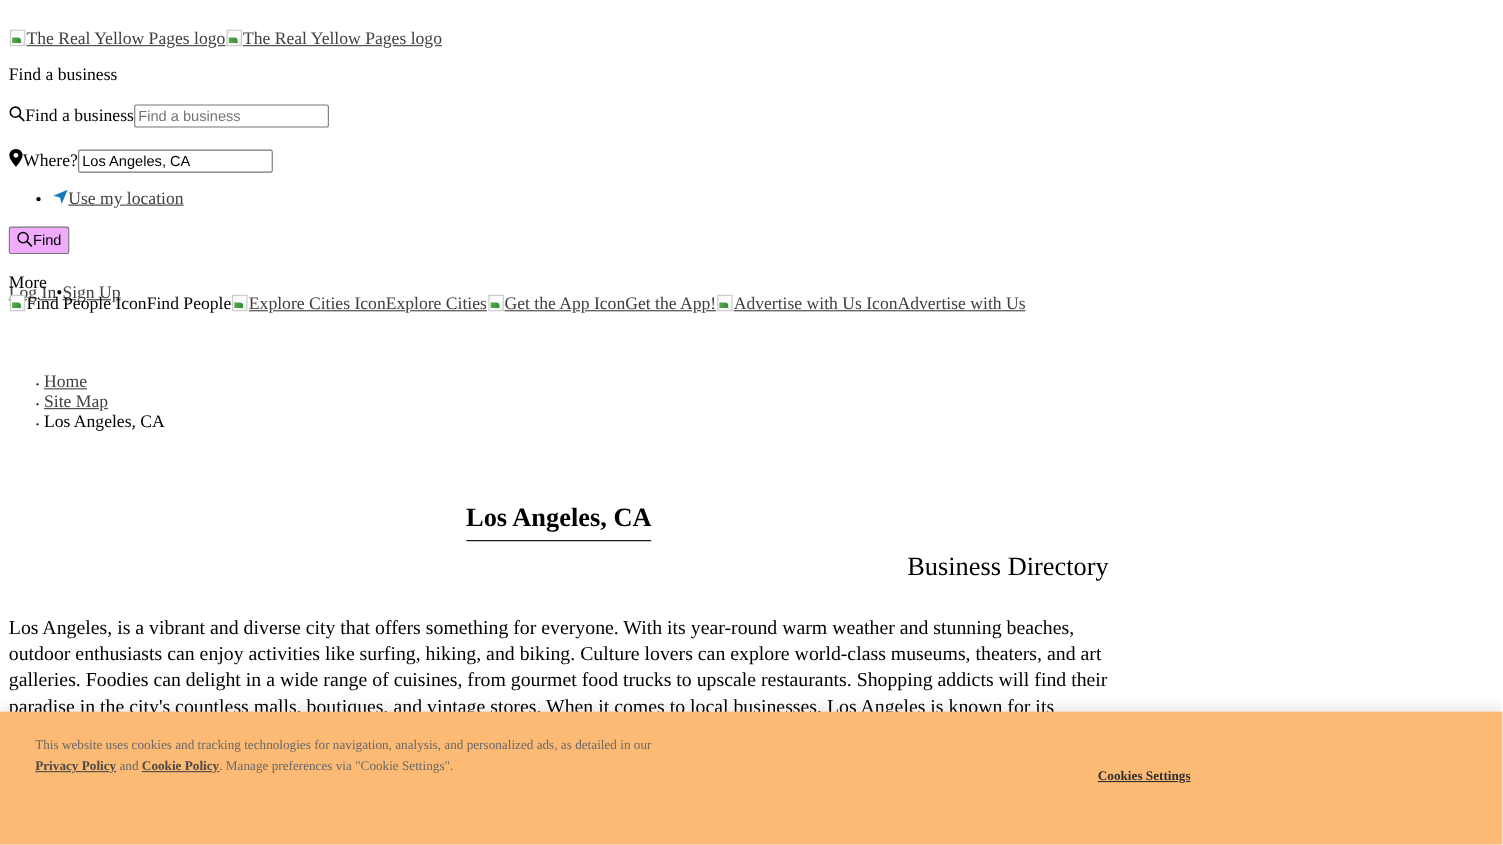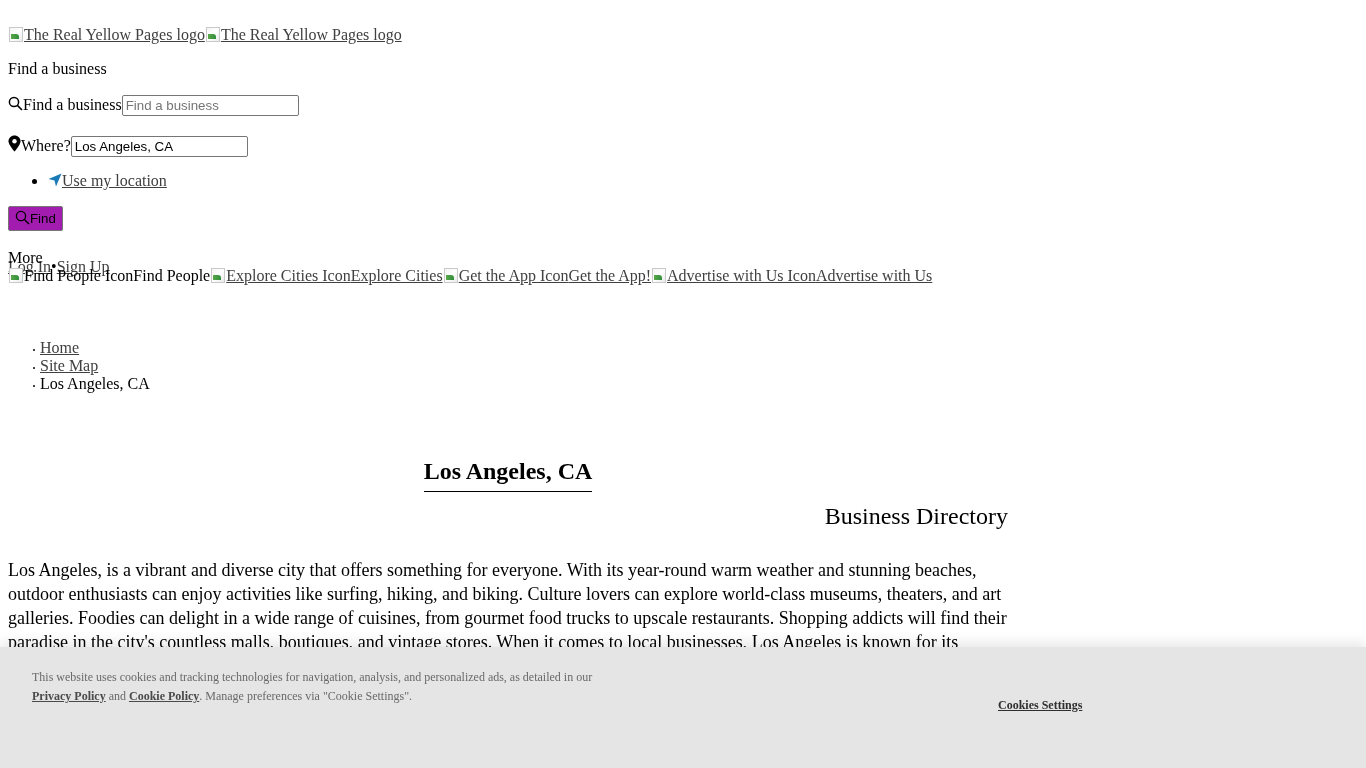--- a/index.html
+++ b/index.html
@@ -27,36 +27,36 @@
     input.txt {
       font-family: "Liberation Sans", "DejaVu Sans", sans-serif; font-size: 13.3px;
       border: 1px solid #767676; border-radius: 2px; padding: 1px 3px; height: 17px;
       vertical-align: baseline; box-sizing: content-box; color: #000;
     }
     input.txt::placeholder { color: #757575; }
     .icon-svg { display: inline-block; vertical-align: -1px; }
     ul.loc { list-style: disc; margin: 0; padding-left: 40px; }
     .find-btn {
       font-family: "Liberation Sans", "DejaVu Sans", sans-serif; font-size: 13.3px;
-      background: #a21caf; border: 1px solid #767676; border-radius: 2px;
+      background: #f0abfc; border: 1px solid #767676; border-radius: 2px;
       padding: 1px 6px; height: 25px; box-sizing: border-box; color: #000;
       display: inline-flex; align-items: center;
     }
     .crumbs { list-style: none; margin: 0; padding: 0; }
     .crumbs li { position: relative; height: 18px; }
     .crumbs li::before { content: "."; position: absolute; left: -8px; top: -2px; }
     h1.city {
       font-size: 24px; font-weight: bold; margin: 0; line-height: 28px;
       display: inline-block; border-bottom: 1px solid #000; padding-bottom: 6px;
     }
     .subtitle { font-size: 24px; line-height: 28px; }
     .intro { font-size: 18px; line-height: 24px; width: 1010px; white-space: normal; }
     .cookie-banner {
       position: absolute; left: 0; top: 647px; width: 1366px; height: 121px;
-      background: #e5e5e5; box-shadow: 0 -6px 10px rgba(0,0,0,0.08);
+      background: #fdba74; box-shadow: 0 -6px 10px rgba(0,0,0,0.08);
       font-family: "Liberation Serif", "DejaVu Serif", serif; color: #696969;
     }
     .cookie-text { position: absolute; left: 32px; top: 21px; font-size: 12px; line-height: 19px; }
     .cookie-text a, .cookie-terms a { color: #4a4a4a; font-weight: bold; }
     .cookie-terms { position: absolute; left: 32px; top: 91px; font-size: 12px; font-style: italic; }
     .cookie-settings {
       position: absolute; left: 998px; top: 51px; font-size: 12px; font-weight: bold;
       color: #2f2f2f; text-decoration: underline; background: none; border: 0; padding: 0;
       font-family: "Liberation Serif", "DejaVu Serif", serif; cursor: pointer;
     }

